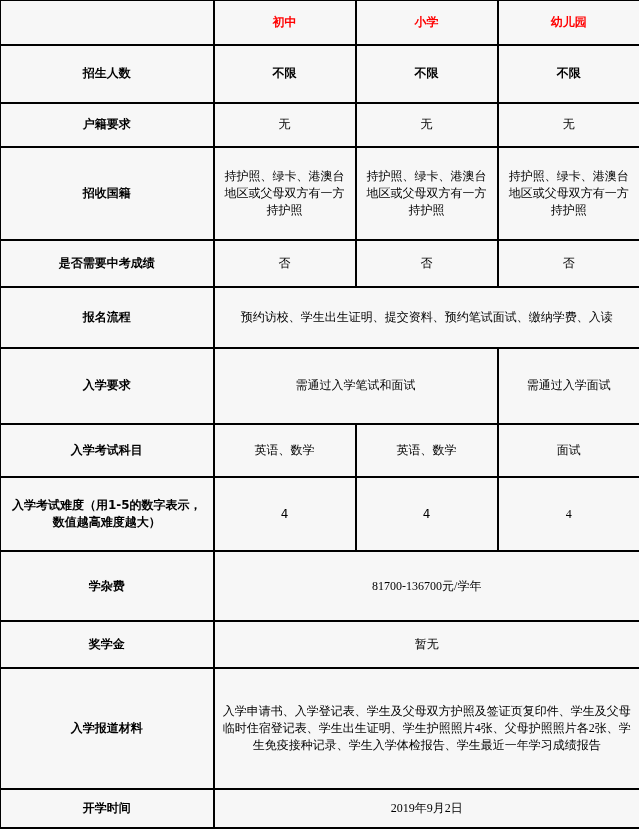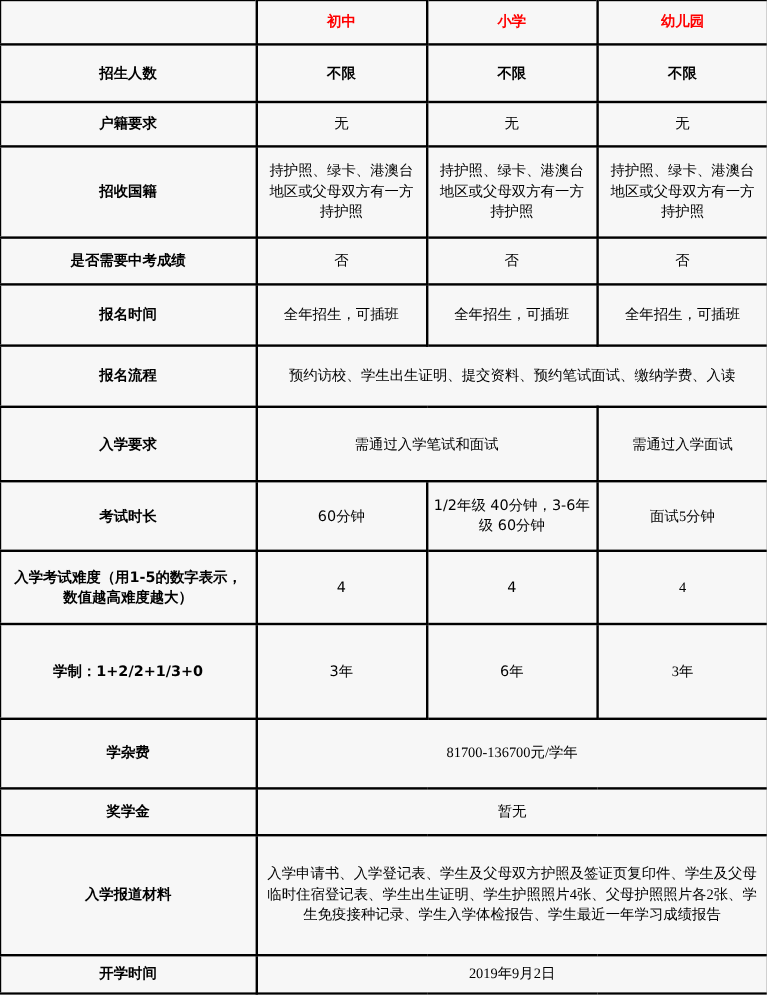--- a/index.html
+++ b/index.html
@@ -94,59 +94,47 @@
     <td class="small">持护照、绿卡、港澳台地区或父母双方有一方持护照</td>
   </tr>
 
   <tr style="height:35px">
     <td class="label">是否需要中考成绩</td>
     <td>否</td>
     <td>否</td>
     <td>否</td>
   </tr>
 
-  <tr style="height:46px">
-    <td class="label">报名时间</td>
-    <td>全年招生，可插班</td>
-    <td>全年招生，可插班</td>
-    <td>全年招生，可插班</td>
-  </tr>
 
   <tr style="height:46px">
     <td class="label">报名流程</td>
     <td colspan="3">预约访校、学生出生证明、提交资料、预约笔试面试、缴纳学费、入读</td>
   </tr>
 
   <tr style="height:56px">
     <td class="label">入学要求</td>
     <td colspan="2">需通过入学笔试和面试</td>
     <td>需通过入学面试</td>
   </tr>
 
+  <tr style="height:40px">
+    <td class="label">入学考试科目</td>
+    <td>英语、数学</td>
+    <td>英语、数学</td>
+    <td>面试</td>
+  </tr>
 
-  <tr style="height:52px">
-    <td class="label">考试时长</td>
-    <td>60分钟</td>
-    <td>1/2年级 40分钟，3-6年级 60分钟</td>
-    <td>面试5分钟</td>
-  </tr>
 
   <tr style="height:55px">
     <td class="label">入学考试难度（用1-5的数字表示，数值越高难度越大）</td>
     <td>4</td>
     <td>4</td>
     <td>4</td>
   </tr>
 
-  <tr style="height:71px">
-    <td class="label">学制：1+2/2+1/3+0</td>
-    <td>3年</td>
-    <td>6年</td>
-    <td>3年</td>
-  </tr>
 
   <tr style="height:52px">
     <td class="label">学杂费</td>
     <td colspan="3">81700-136700元/学年</td>
   </tr>
 
   <tr style="height:35px">
     <td class="label">奖学金</td>
     <td colspan="3">暂无</td>
   </tr>

